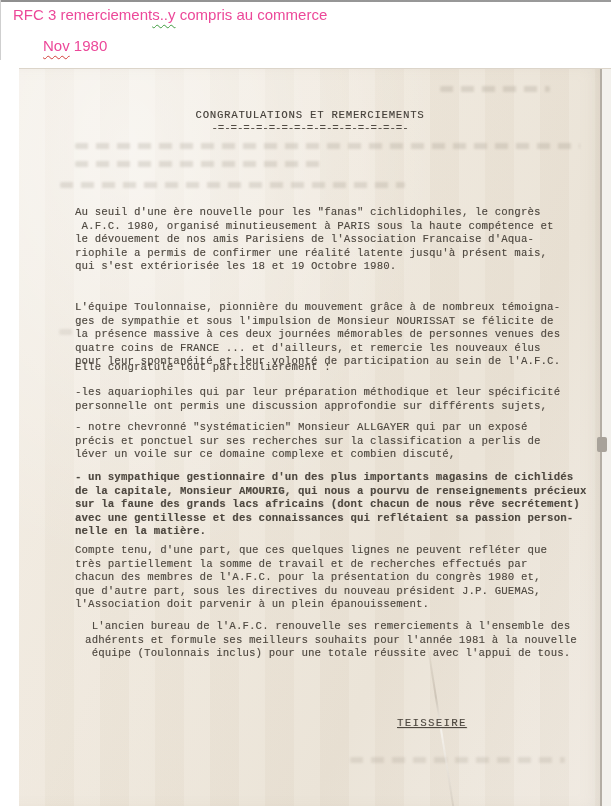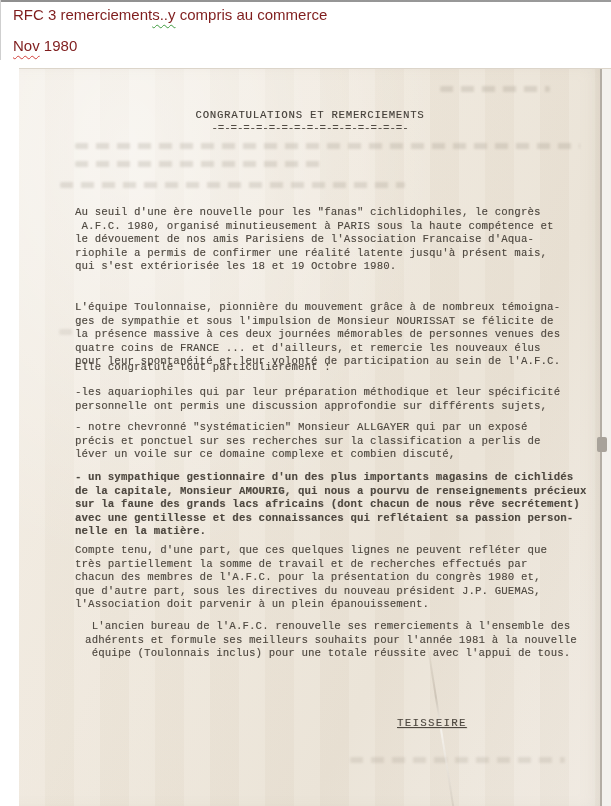--- a/index.html
+++ b/index.html
@@ -12,24 +12,24 @@
     position:absolute;left:0;top:0;width:611px;height:2px;
     background:linear-gradient(90deg,#8f8f8f,#9b9b9b);
   }
   .window-left-border{
     position:absolute;left:0;top:0;width:1px;height:60px;background:#cfcfcf;
   }
   
   .editor-area{position:absolute;left:13px;top:6px;width:580px;}
   .ed-line{
     font-family:"Liberation Sans", sans-serif;
-    font-size:15px;line-height:18px;color:#7f1d1d;
+    font-size:15px;line-height:18px;color:#ec4899;
     white-space:pre;cursor:text;
   }
-  .ed-line.second{margin-top:13px;}
+  .ed-line.second{margin-top:13px;margin-left:30px;}
   .wavy-green{
     text-decoration-line:underline;text-decoration-style:wavy;
     text-decoration-color:#3f9b3f;text-decoration-thickness:1px;
     text-underline-offset:3.5px;
   }
   .wavy-red{
     text-decoration-line:underline;text-decoration-style:wavy;
     text-decoration-color:#d23f3a;text-decoration-thickness:1px;
     text-underline-offset:3.5px;
   }

